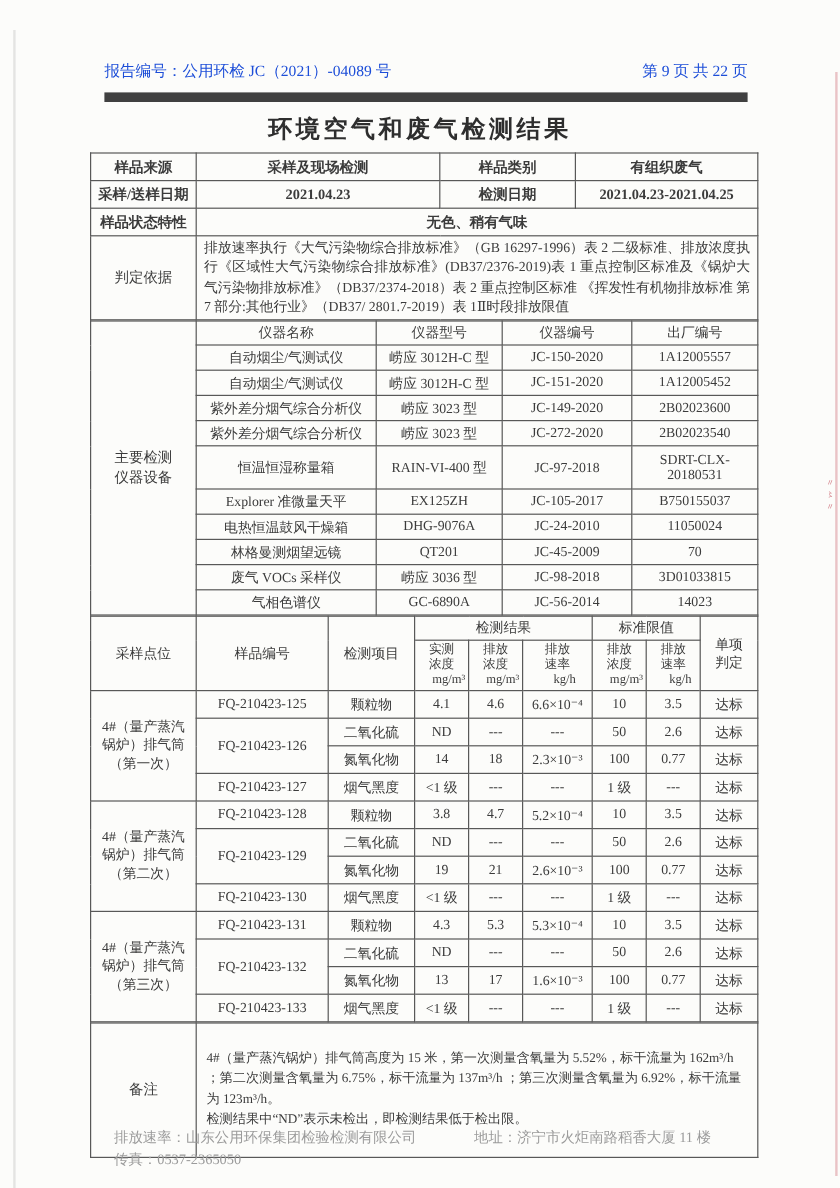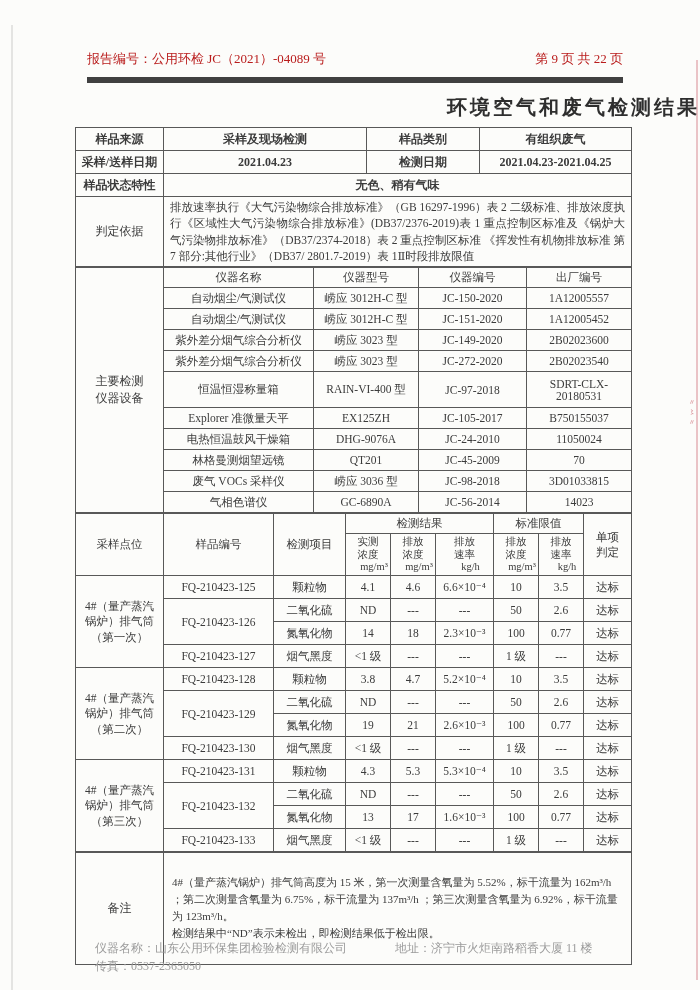--- a/index.html
+++ b/index.html
@@ -18,25 +18,25 @@
     position:absolute;right:2px;top:60px;bottom:10px;width:2px;
     background:rgba(208,110,120,.40);
   }
   .seal-mark{
     position:absolute;right:4px;color:rgba(190,60,75,.55);
     font-size:8px;writing-mode:vertical-rl;letter-spacing:2px;
   }
   .doc-header{
     position:absolute;left:87px;top:50px;width:536px;
     display:flex;justify-content:space-between;align-items:flex-end;
-    border-bottom:6px solid #404040;padding-bottom:9px;
-    font-size:13px;color:#b91c1c;
+    border-bottom:8px solid #404040;padding-bottom:9px;
+    font-size:13px;color:#1d4ed8;
   }
   .doc-title{
-    position:absolute;left:0;top:94px;width:100%;text-align:right;
+    position:absolute;left:0;top:94px;width:100%;text-align:center;
     font-size:20px;font-weight:bold;letter-spacing:3px;color:#2e2e2e;
   }
   .tables{position:absolute;left:75px;top:127px;width:556px;}
   table{width:100%;border-collapse:collapse;table-layout:fixed;}
   td{
     border:1px solid #585858;text-align:center;vertical-align:middle;
     font-size:12px;padding:1px 3px;color:#3b3b3b;
     overflow-wrap:break-word;word-wrap:break-word;
   }
   tr.r23{height:23px;font-weight:bold;}
@@ -365,21 +365,21 @@
           <div>检测结果中“ND”表示未检出，即检测结果低于检出限。</div>
         </td>
       </tr>
     </tbody>
       </table>
 
   </div>
 
   <div class="doc-footer">
     <div class="foot-line">
-      <span class="foot-left">仪器名称：山东公用环保集团检验检测有限公司</span>
+      <span class="foot-left">排放速率：山东公用环保集团检验检测有限公司</span>
       <span class="foot-right">地址：济宁市火炬南路稻香大厦 11 楼</span>
     </div>
     <div class="foot-line">
       <span class="foot-right">传真：0537-2365050</span>
     </div>
   </div>
 
 </div>
 
 </body></html>

